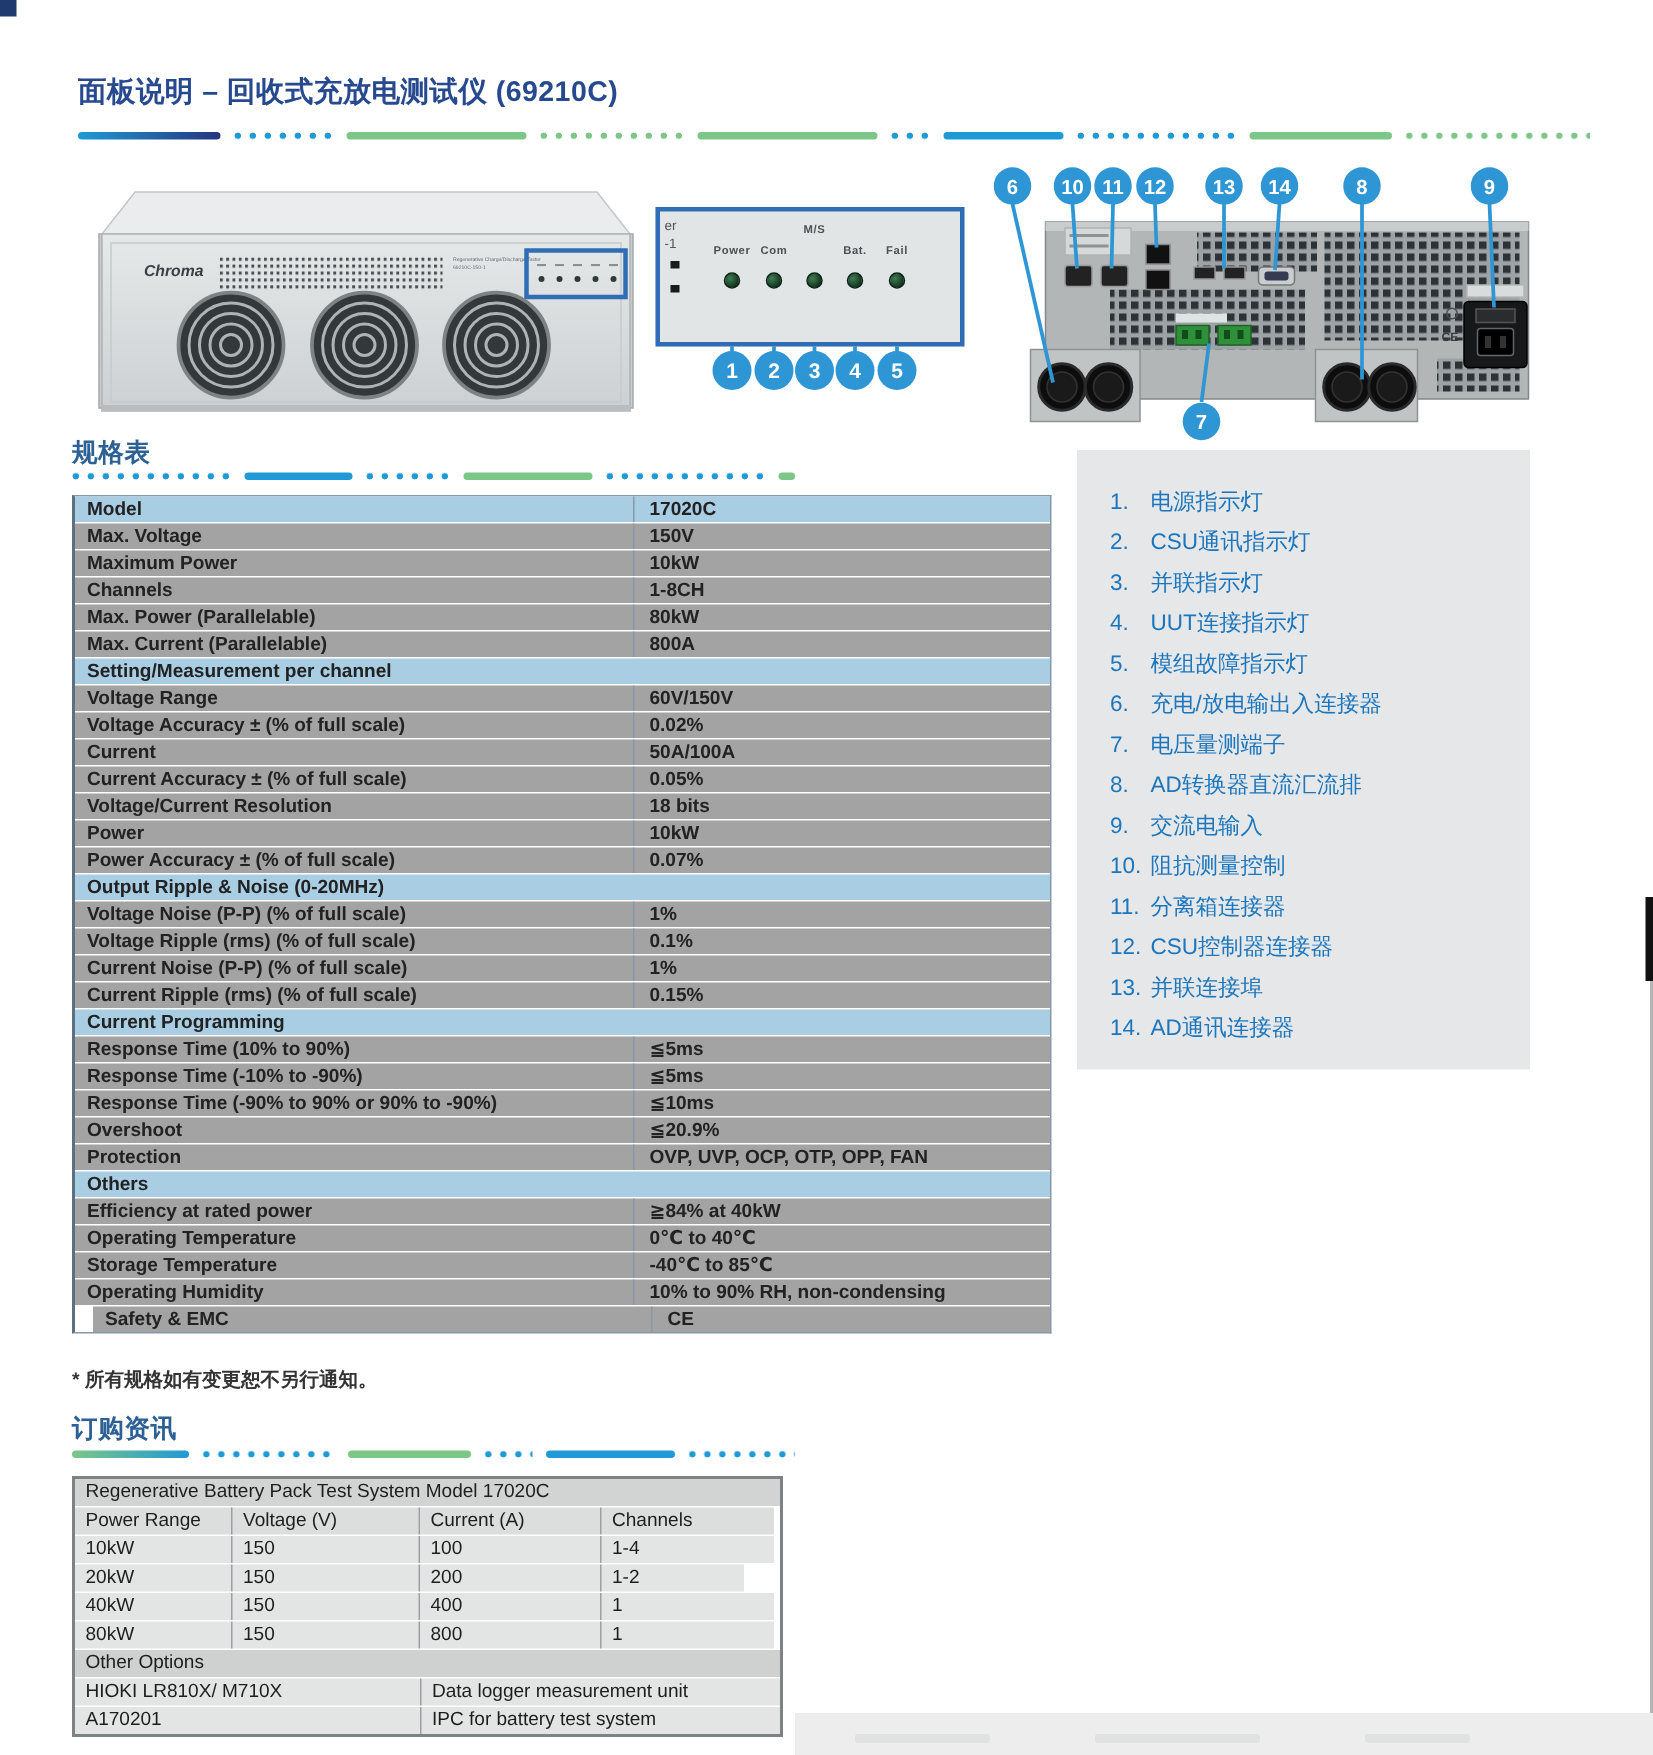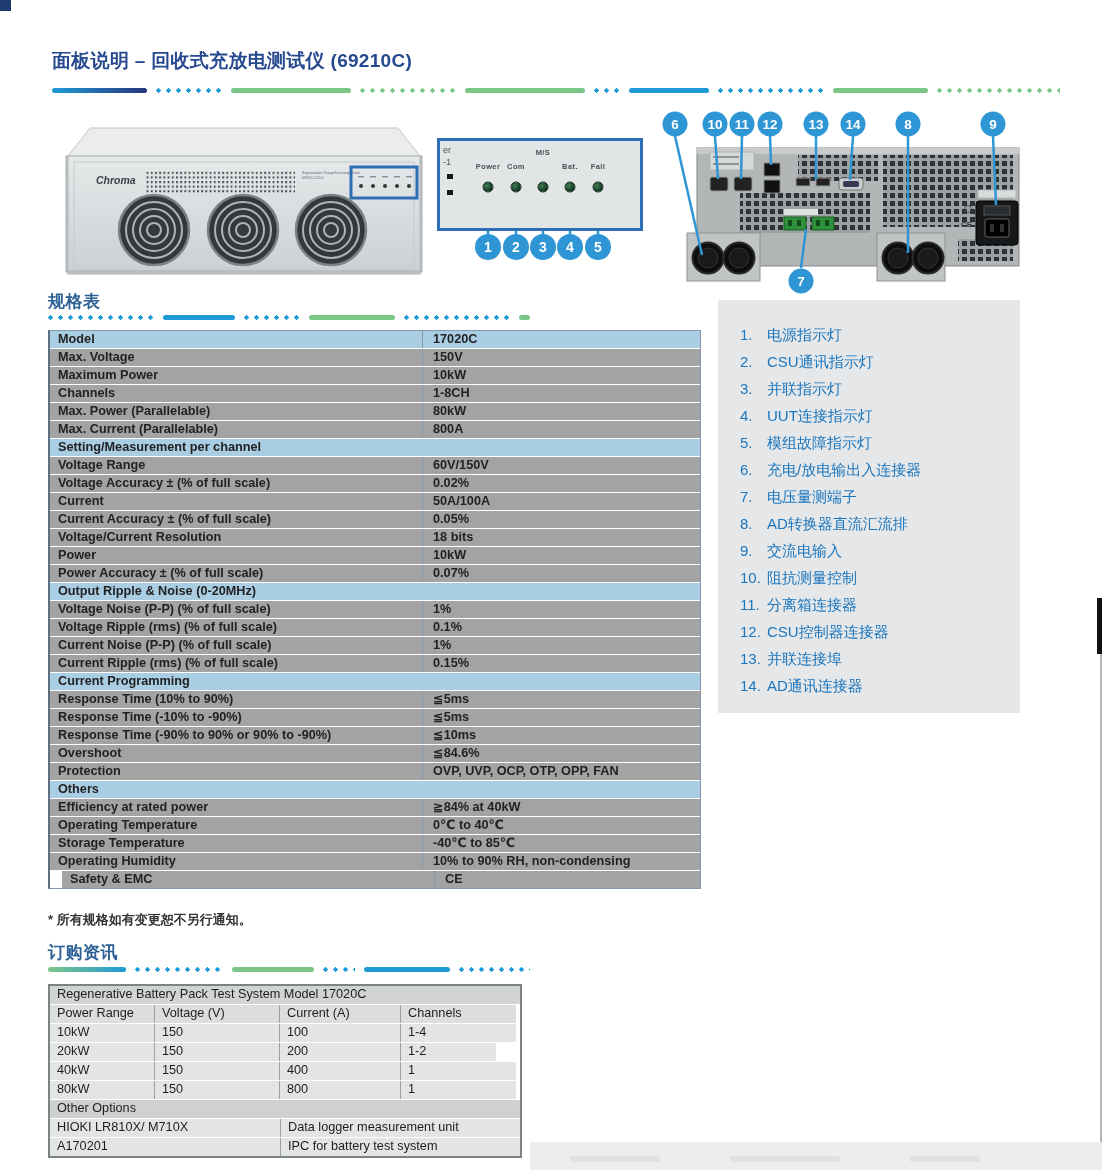--- a/index.html
+++ b/index.html
@@ -413,21 +413,21 @@
     <div class="spec-row">
       <div class="spec-cell spec-label bg-light">Response Time (-10% to -90%)</div>
       <div class="spec-cell spec-value bg-light">≦5ms</div>
     </div>
     <div class="spec-row">
       <div class="spec-cell spec-label bg-light">Response Time (-90% to 90% or 90% to -90%)</div>
       <div class="spec-cell spec-value bg-light">≦10ms</div>
     </div>
     <div class="spec-row">
       <div class="spec-cell spec-label bg-light">Overshoot</div>
-      <div class="spec-cell spec-value bg-light">≦84.6%</div>
+      <div class="spec-cell spec-value bg-light">≦20.9%</div>
     </div>
     <div class="spec-row">
       <div class="spec-cell spec-label bg-light">Protection</div>
       <div class="spec-cell spec-value bg-light">OVP, UVP, OCP, OTP, OPP, FAN</div>
     </div>
     <div class="spec-row">
       <div class="spec-cell spec-section bg-dark">Others</div>
     </div>
     <div class="spec-row">
       <div class="spec-cell spec-label bg-light">Efficiency at rated power</div>

